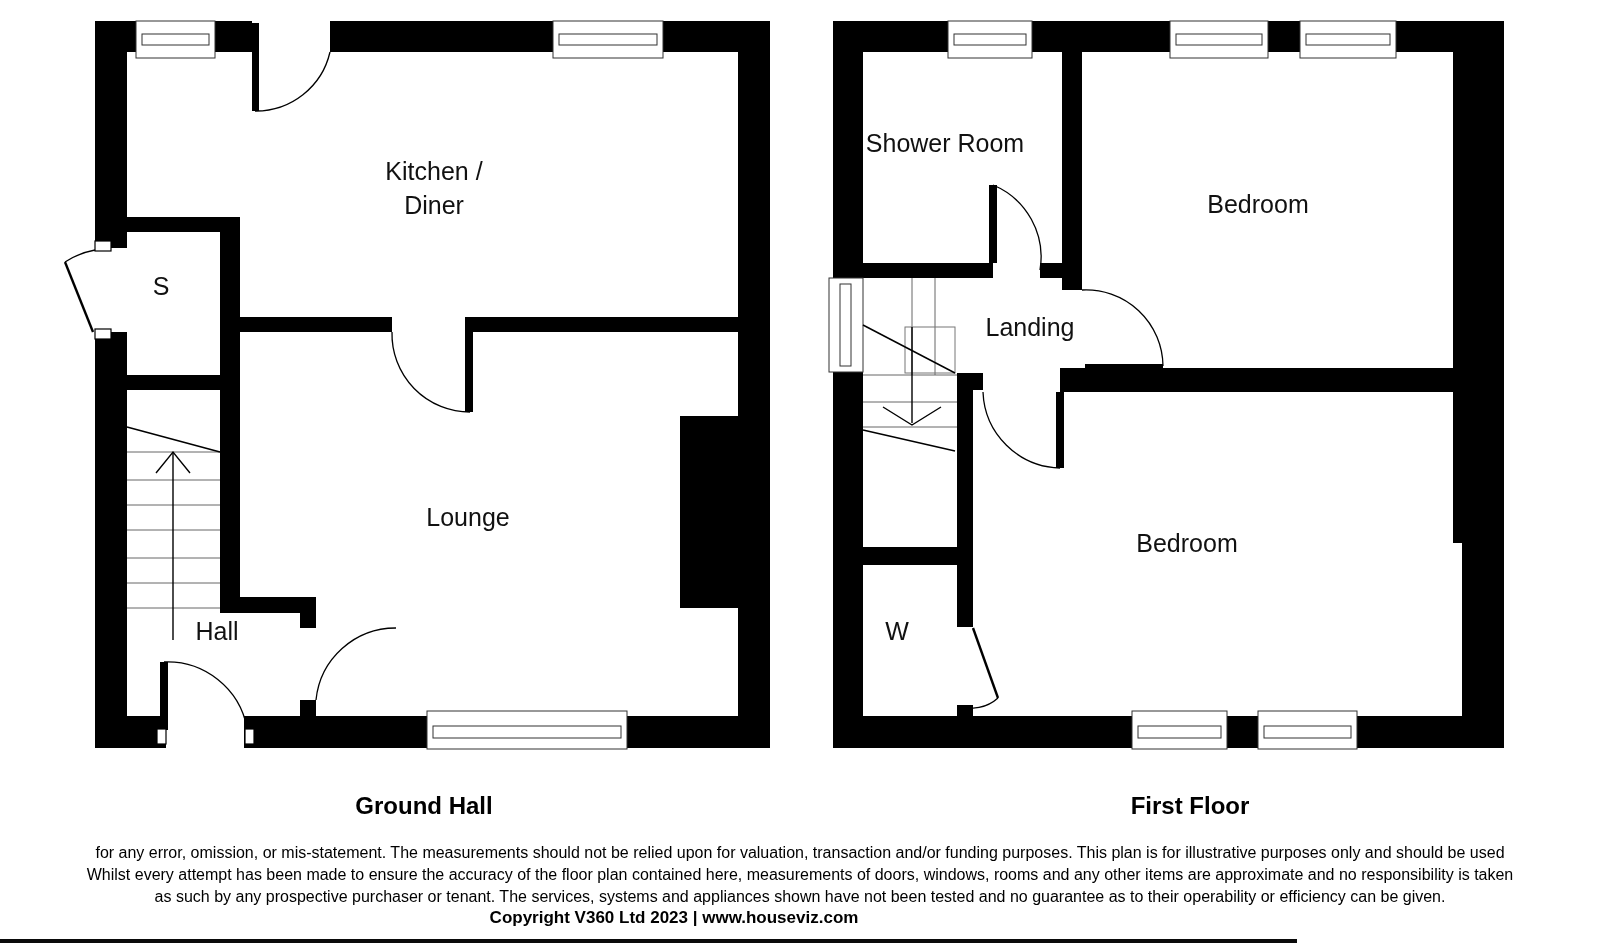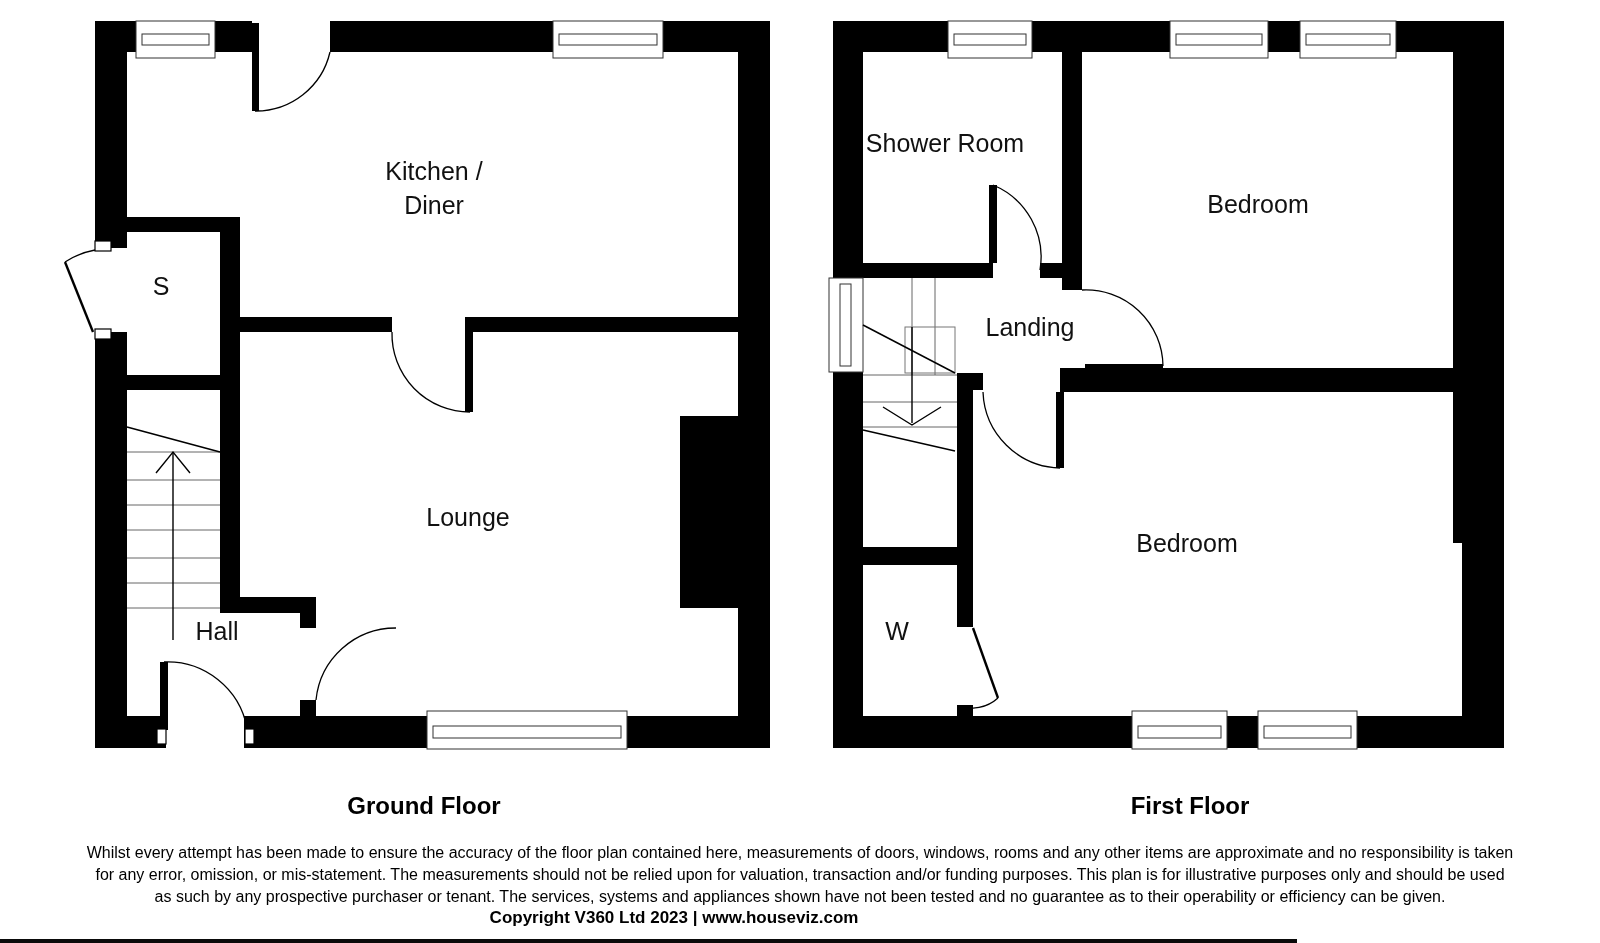--- a/index.html
+++ b/index.html
@@ -180,26 +180,26 @@
 
     <text class="room-label" x="945" y="152" text-anchor="middle">Shower Room</text>
     <text class="room-label" x="1258" y="213" text-anchor="middle">Bedroom</text>
     <text class="room-label" x="1030" y="336" text-anchor="middle">Landing</text>
     <text class="room-label" x="1187" y="552" text-anchor="middle">Bedroom</text>
     <text class="room-label" x="897" y="640" text-anchor="middle">W</text>
   </g>
 </svg>
 
 
-<div class="floor-title" style="left:424px;top:792px;">Ground Floor</div>
+<div class="floor-title" style="left:424px;top:792px;">Ground Hall</div>
 <div class="floor-title" style="left:1190px;top:792px;">First Floor</div>
 
 
 <div class="footer">
+  <div>for any error, omission, or mis-statement. The measurements should not be relied upon for valuation, transaction and/or funding purposes. This plan is for illustrative purposes only and should be used</div>
   <div>Whilst every attempt has been made to ensure the accuracy of the floor plan contained here, measurements of doors, windows, rooms and any other items are approximate and no responsibility is taken</div>
-  <div>for any error, omission, or mis-statement. The measurements should not be relied upon for valuation, transaction and/or funding purposes. This plan is for illustrative purposes only and should be used</div>
   <div>as such by any prospective purchaser or tenant. The services, systems and appliances shown have not been tested and no guarantee as to their operability or efficiency can be given.</div>
 </div>
 <div class="copyright">Copyright V360 Ltd 2023 | www.houseviz.com</div>
 
 <div class="bottom-strip"></div>
 
 </div>
 
 </body></html>

